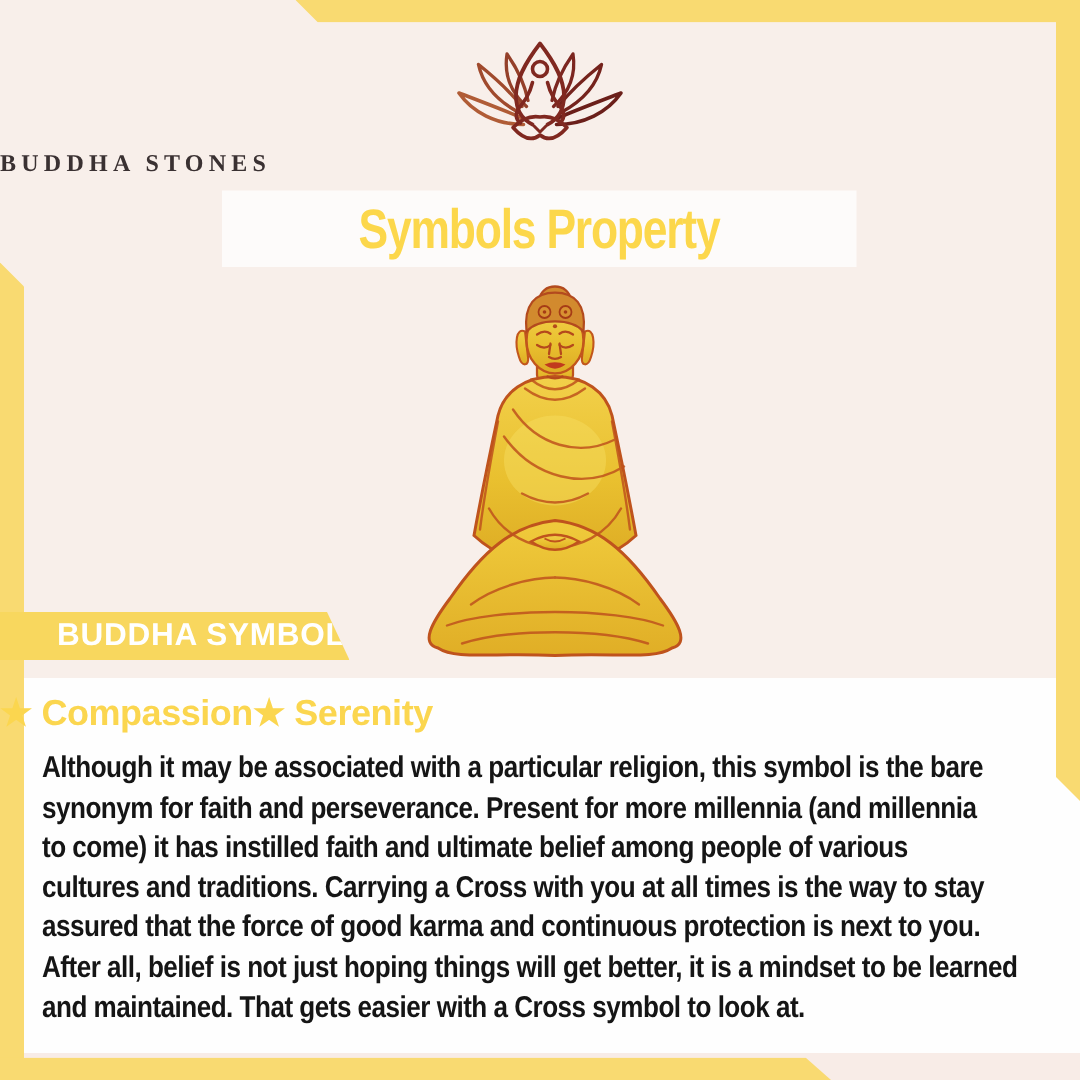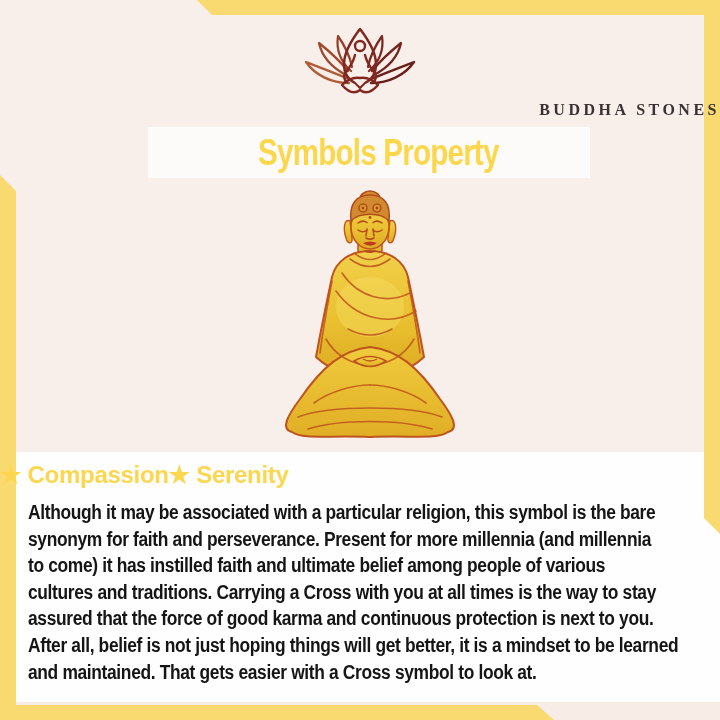--- a/index.html
+++ b/index.html
@@ -20,29 +20,29 @@
   .frame-right{left:704px;top:0;width:16px;height:534px;
     clip-path:polygon(0 0,16px 0,16px 534px,0 518px);}
   .frame-left{left:0;top:175px;width:16px;height:545px;
     clip-path:polygon(0 0,16px 16px,16px 545px,0 545px);}
   .frame-bottom{left:0;top:705px;width:554px;height:15px;
     clip-path:polygon(0 0,537px 0,554px 15px,0 15px);}
 
   
   .logo{position:absolute;left:293px;top:26px;}
   .brand-name{
-    position:absolute;left:0;top:101px;width:720px;text-align:right;
+    position:absolute;left:0;top:101px;width:720px;text-align:left;
     font-family:"Liberation Serif",serif;font-size:16px;font-weight:600;
     letter-spacing:3.5px;color:#3a3132;
   }
 
   
   .title-banner{
     position:absolute;left:148px;top:127px;width:423px;height:51px;
-    background:#fdfbfa;display:flex;align-items:center;justify-content:center;padding-left:19px;
+    background:#fdfbfa;display:flex;align-items:center;justify-content:center;
   }
   .title-text{
     display:inline-block;transform:scaleX(.8);transform-origin:center;
     font-size:37px;font-weight:bold;letter-spacing:-1px;color:#fcd74b;white-space:nowrap;
   }
 
   
   .symbol-band{
     position:absolute;left:0;top:408px;width:233px;height:32px;background:#f8d75e;
     clip-path:polygon(0 0,218px 0,233px 32px,0 32px);
@@ -169,20 +169,23 @@
       <path d="M103,41 Q107,44.5 112,41"></path>
       <path d="M97,40 L96,47"></path>
       <path d="M103,40 L104,47"></path>
       <path d="M96,49 Q100,51.5 104,49"></path>
       <path d="M95,62 Q100,64.5 105,62"></path>
     </g>
     <circle cx="100" cy="28.5" r="1.4" fill="#b5491c"></circle>
     <path d="M93,54 Q100,51 107,54 Q100,59.5 93,54 Z" fill="#c13a1e"></path>
   </svg>
 
+  <div class="symbol-band">
+    <span>BUDDHA SYMBOL</span>
+  </div>
 
   <div class="heading">★ Compassion★ Serenity</div>
 
   <div class="para">
     <div class="line">Although it may be associated with a particular religion, this symbol is the bare</div>
     <div class="line">synonym for faith and perseverance. Present for more millennia (and millennia</div>
     <div class="line">to come) it has instilled faith and ultimate belief among people of various</div>
     <div class="line">cultures and traditions. Carrying a Cross with you at all times is the way to stay</div>
     <div class="line">assured that the force of good karma and continuous protection is next to you.</div>
     <div class="line">After all, belief is not just hoping things will get better, it is a mindset to be learned</div>

